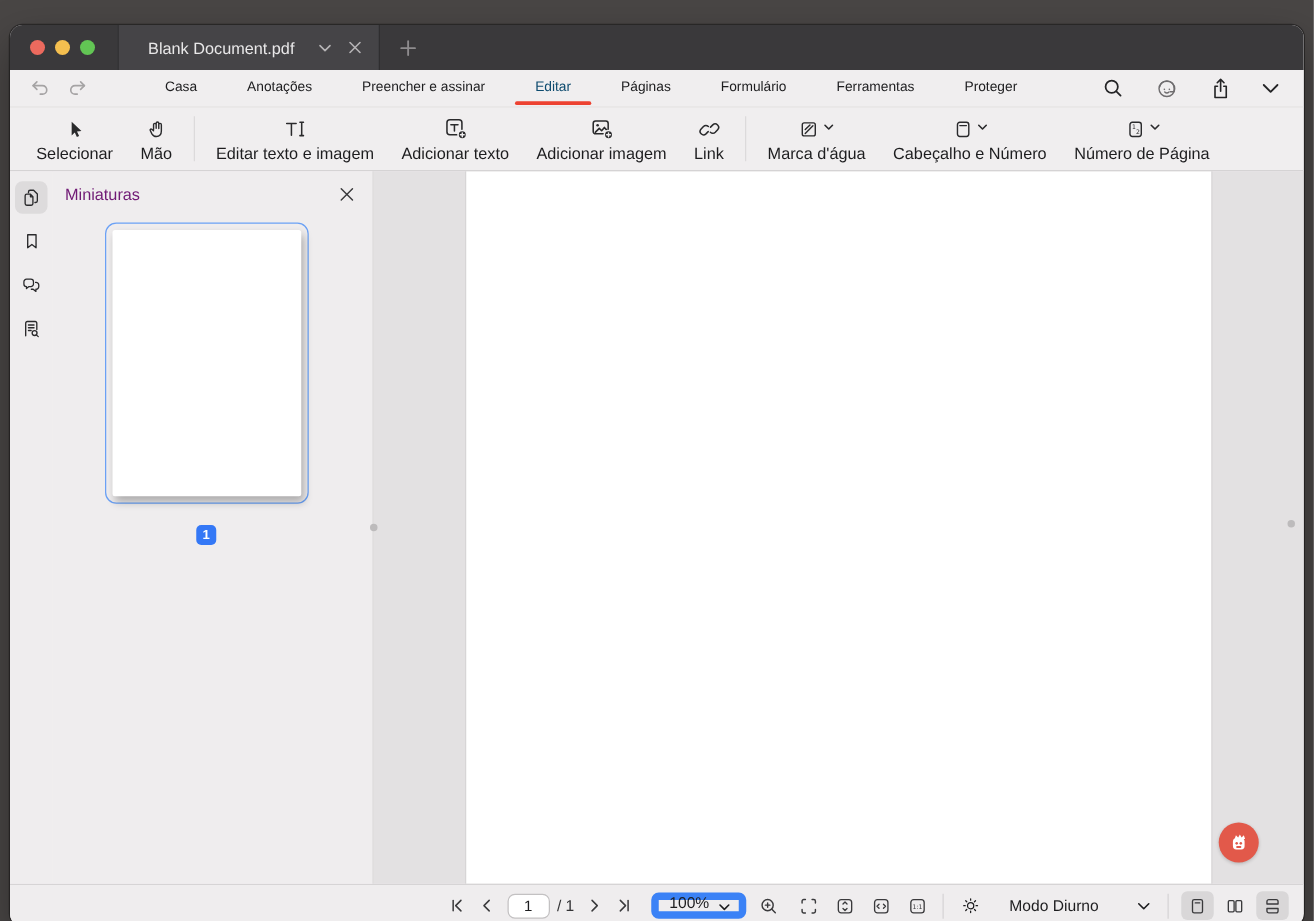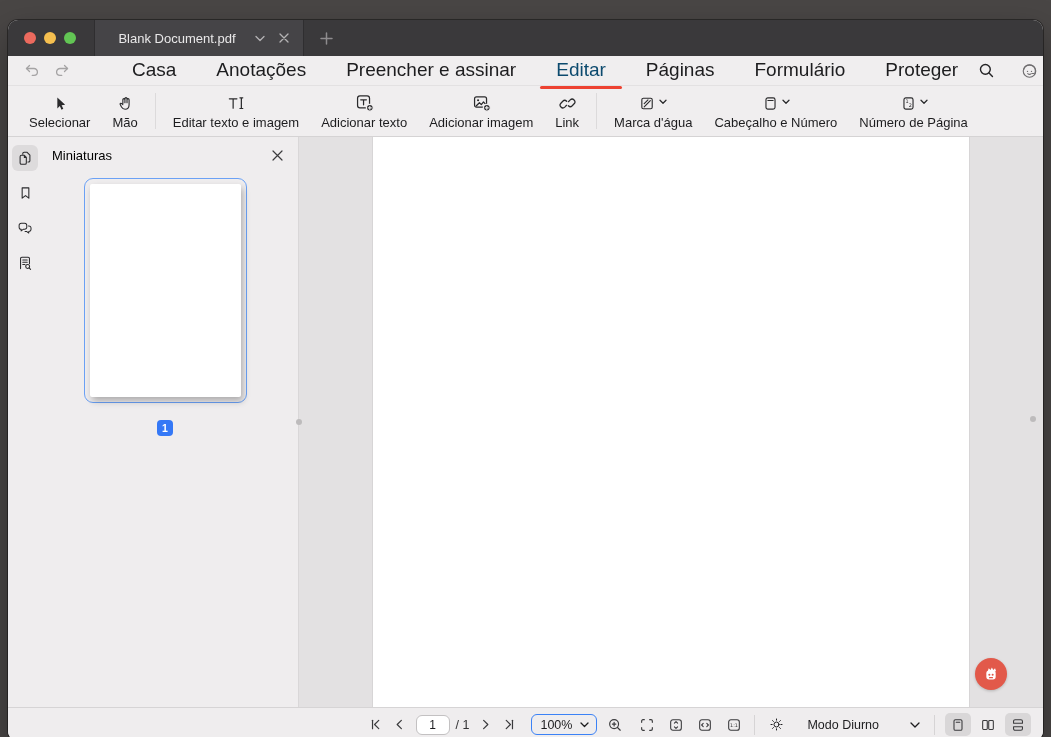--- a/index.html
+++ b/index.html
@@ -34,21 +34,21 @@
     border-left:1px solid #2f2e30; border-right:1px solid #2f2e30;
   }
   .doc-tab .t { flex:1; text-align:center; font-size:13px; color:#e9e8e9; white-space:nowrap; overflow:hidden; }
   .tab-btn { color:#b5b3b5; display:flex; align-items:center; justify-content:center; width:18px; height:18px; border-radius:4px; }
   .newtab { display:flex; align-items:center; justify-content:center; width:44px; color:#8e8c8e; }
 
   
   .menubar { height:29px; display:flex; align-items:center; background:#f0eeef; position:relative; flex:0 0 auto; }
   .history { display:flex; align-items:center; gap:14px; padding:0 0 0 16px; color:#a5a3a4; }
   .menu-tabs { display:flex; align-items:center; margin-left:42px; }
-  .mtab { position:relative; font-size:19px; color:#1d1d1f; padding:6px 20px 7px; cursor:default; white-space:nowrap; }
+  .mtab { position:relative; font-size:11px; color:#1d1d1f; padding:6px 20px 7px; cursor:default; white-space:nowrap; }
   .mtab.active { color:#0c4a6e; }
   .mtab.active::after {
     content:""; position:absolute; left:4px; right:4px; bottom:-1px; height:3.5px;
     background:#ed4231; border-radius:3px;
   }
   .menu-right { margin-left:auto; display:flex; align-items:center; gap:25px; padding-right:20px; color:#242426; }
   .menu-right .support { color:#6f6d6f; }
 
   
   .toolbar {
@@ -64,21 +64,21 @@
 
   
   .content { flex:1; display:flex; min-height:0; position:relative; }
 
   .rail { width:34px; background:#efedee; padding-top:8px; display:flex; flex-direction:column; align-items:center; gap:9px; flex:0 0 auto; }
   .rail-btn { width:26px; height:26px; border-radius:6px; display:flex; align-items:center; justify-content:center; color:#2a2a2c; }
   .rail-btn.sel { background:#dddbdc; }
 
   .panel { width:257px; background:#efedee; border-right:1px solid #d9d7d8; position:relative; flex:0 0 auto; }
   .panel-head { display:flex; align-items:center; padding:9px 12px 0 10px; }
-  .panel-title { font-size:13px; color:#000000; }
+  .panel-title { font-size:13px; color:#701a75; }
   .panel-close { margin-left:auto; color:#3c3c3e; width:18px; height:18px; display:flex; align-items:center; justify-content:center; }
   .thumb {
     position:absolute; left:42px; top:41px; width:163px; height:225px;
     border:1.5px solid #6ba1f5; border-radius:9px; padding:5px;
   }
   .thumb-page { width:100%; height:100%; background:#ffffff; border-radius:2px;
     box-shadow:2px 4px 7px rgba(0,0,0,.28); }
   .page-badge {
     position:absolute; left:115px; top:283px; width:16px; height:16px;
     background:#3478f6; color:#fff; border-radius:4px; font-size:10.5px; font-weight:bold;
@@ -106,21 +106,21 @@
     display:flex; align-items:center; justify-content:flex-end; padding-right:10px;
     color:#333335; font-size:12.5px;
   }
   .sb-btn { display:flex; align-items:center; justify-content:center; width:24px; height:24px; color:#3a3a3c; }
   .page-input {
     width:34px; height:20px; border:1px solid #c3c1c2; border-radius:6px; background:#fff;
     text-align:center; font-size:12px; color:#1d1d1f; font-family:inherit; margin:0 4px;
   }
   .page-total { margin:0 4px 0 2px; white-space:nowrap; }
   .zoom-select {
-    display:flex; align-items:center; gap:8px; border:1px solid #3b82f6; border-radius:6px;
+    display:flex; align-items:flex-end; gap:8px; border:6px solid #3b82f6; border-radius:6px;
     height:21px; padding:0 7px 0 8px; margin:0 6px 0 10px; background:#efedee; color:#1d1d1f;
   }
   .sb-sep { width:1px; height:20px; background:#d6d4d5; margin:0 8px; }
   .mode-select { display:flex; align-items:center; gap:23px; padding:0 6px; color:#1d1d1f; }
   .mode-select .chev { margin-left:8px; }
   .view-btn { width:26px; height:23px; border-radius:5px; display:flex; align-items:center; justify-content:center; color:#3a3a3c; margin:0 2px; }
   .view-btn.sel { background:#d9d7d8; }
 </style>
 </head>
 <body>
@@ -168,20 +168,21 @@
           </svg>
       </span>
     </div>
     <div class="menu-tabs">
       <span class="mtab">Casa</span>
       <span class="mtab">Anotações</span>
       <span class="mtab">Preencher e assinar</span>
       <span class="mtab active">Editar</span>
       <span class="mtab">Páginas</span>
       <span class="mtab">Formulário</span>
+      <span class="mtab">Ferramentas</span>
       <span class="mtab">Proteger</span>
     </div>
     <div class="menu-right">
       <span>
         <svg class="ico" width="17" height="17" viewBox="0 0 18 18" style="stroke-width:1.5">
             <circle cx="7.8" cy="7.8" r="5.2"></circle>
             <path d="M11.7 11.7l3.6 3.6"></path>
           </svg>
       </span>
       <span class="support">

